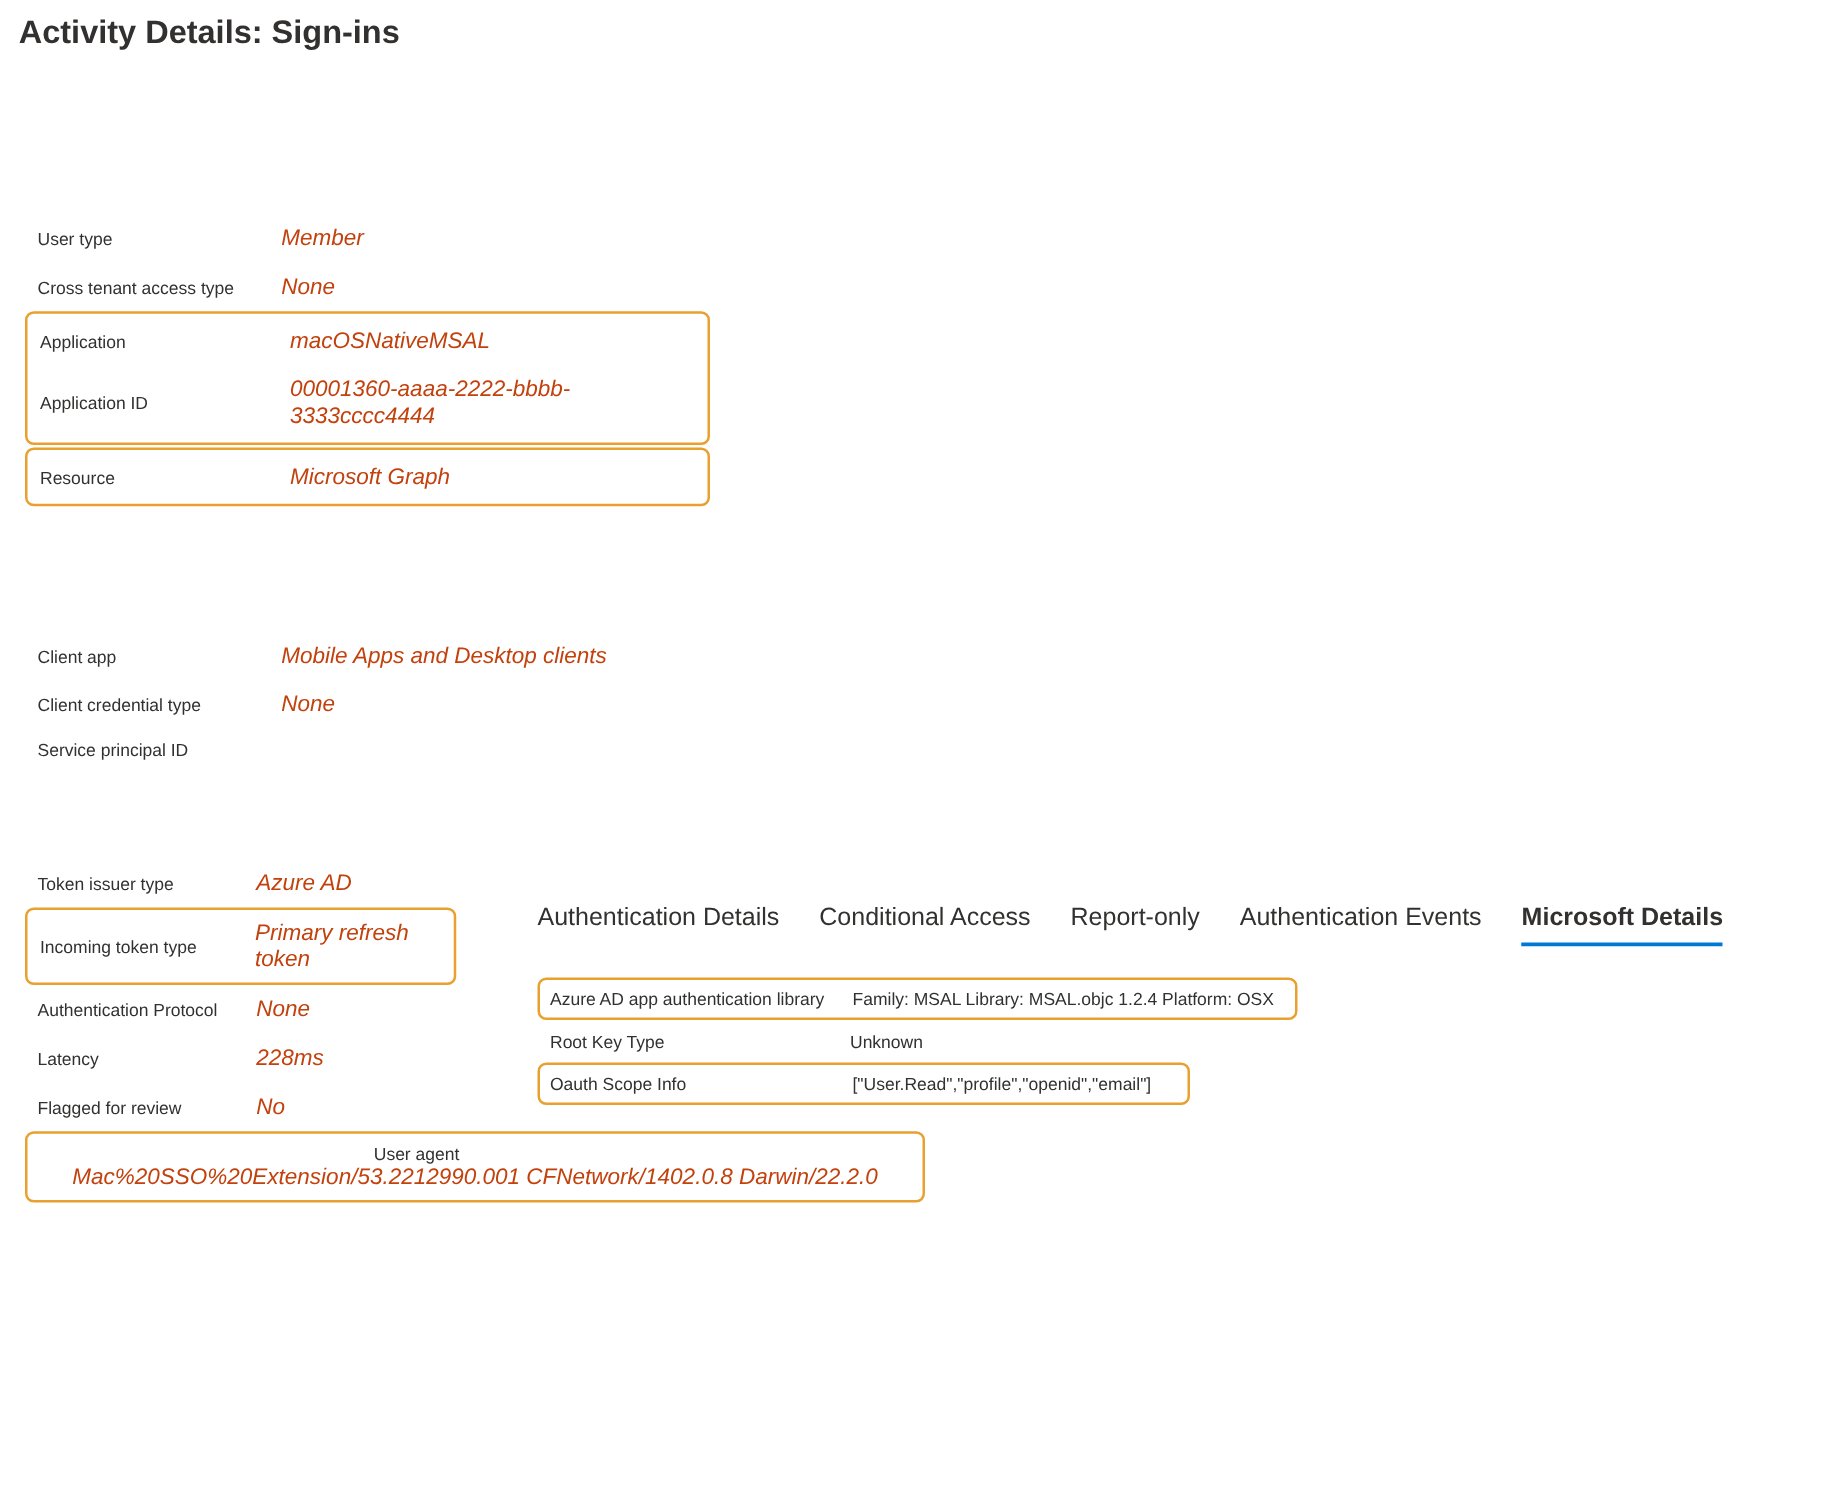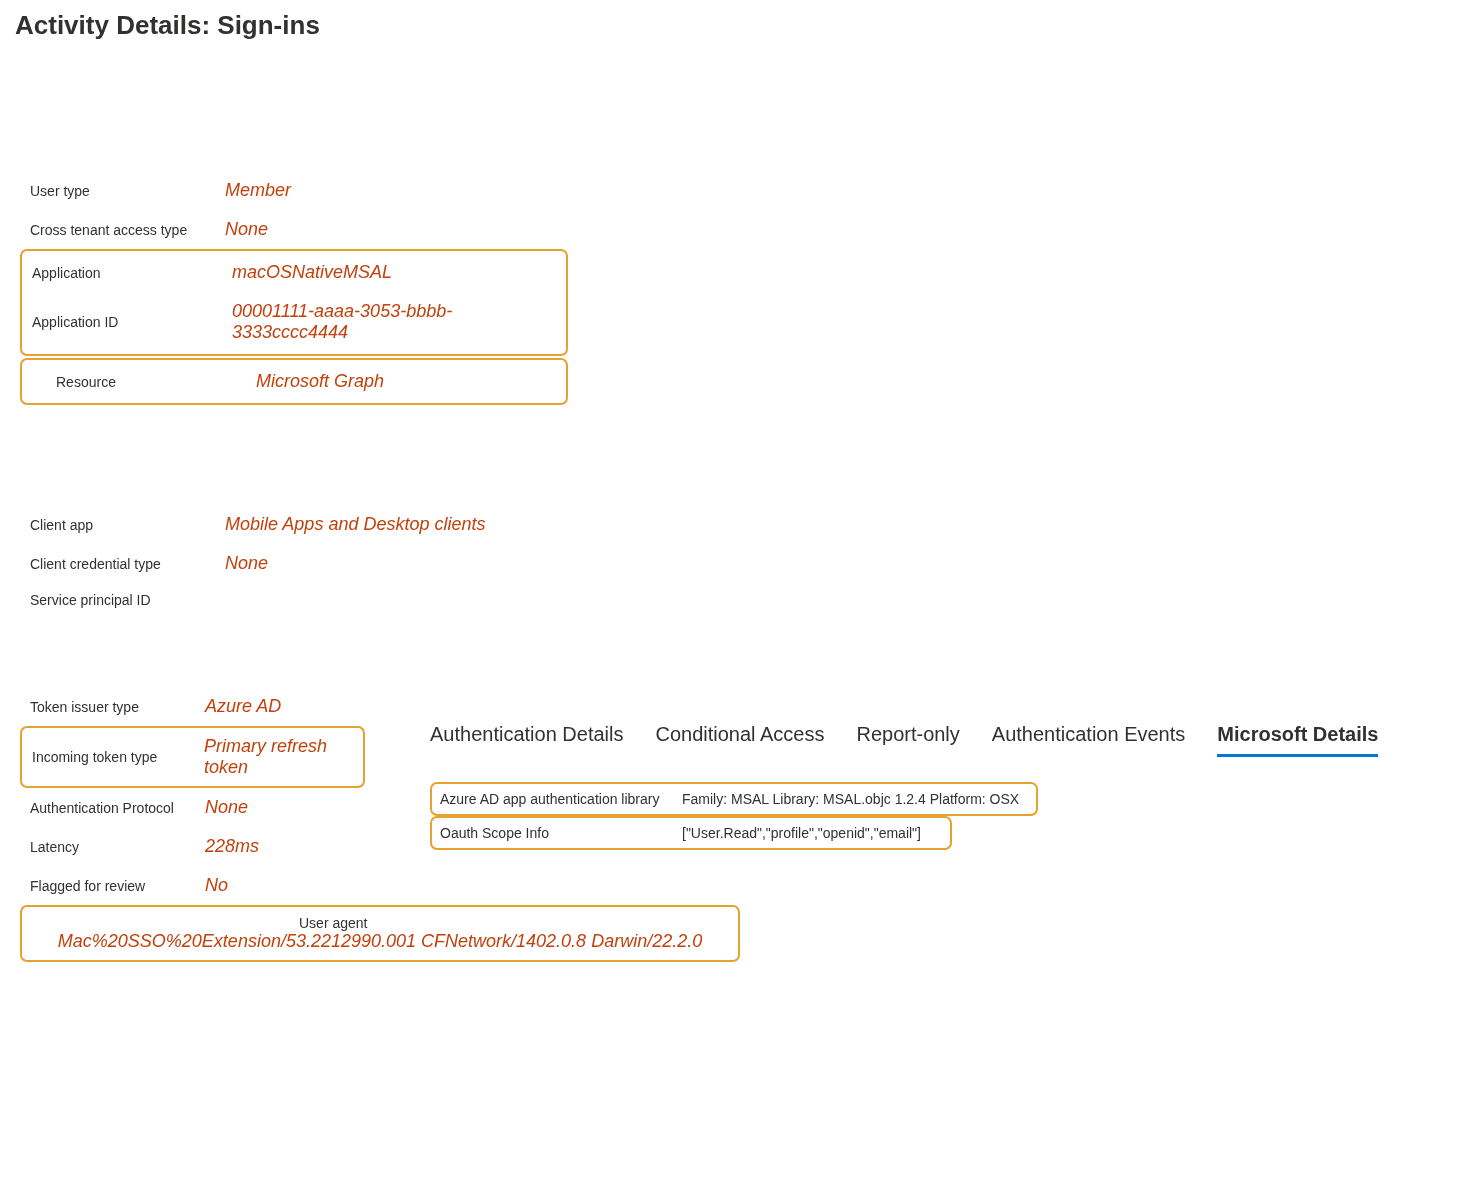--- a/index.html
+++ b/index.html
@@ -128,25 +128,25 @@
     <div class="detail-value">None</div>
   </div>
 
   <div class="highlight-box highlight-narrow">
     <div class="detail-row">
       <div class="detail-label" style="padding-left:10px;">Application</div>
       <div class="detail-value">macOSNativeMSAL</div>
     </div>
     <div class="detail-row">
       <div class="detail-label" style="padding-left:10px;">Application ID</div>
-      <div class="detail-value">00001111-aaaa-3053-bbbb-3333cccc4444</div>
-    </div>
-  </div>
-
-  <div class="highlight-box highlight-narrow" style="margin-top:2px;padding-left:24px;">
+      <div class="detail-value">00001360-aaaa-2222-bbbb-3333cccc4444</div>
+    </div>
+  </div>
+
+  <div class="highlight-box highlight-narrow" style="margin-top:2px;">
     <div class="detail-row">
       <div class="detail-label" style="padding-left:10px;">Resource</div>
       <div class="detail-value">Microsoft Graph</div>
     </div>
   </div>
 </div>
 
 <div class="section-gap"></div>
 
 <div>
@@ -207,20 +207,24 @@
       <div class="tab active">Microsoft Details</div>
     </div>
 
     <div class="highlight-box highlight-lib" style="margin-left:0;">
       <div class="right-detail-row" style="padding:5px 0;">
         <div class="right-detail-label">Azure AD app authentication library</div>
         <div class="right-detail-value">Family: MSAL Library: MSAL.objc 1.2.4 Platform: OSX</div>
       </div>
     </div>
 
+    <div class="right-detail-row">
+      <div class="right-detail-label" style="padding-left:10px;">Root Key Type</div>
+      <div class="right-detail-value">Unknown</div>
+    </div>
 
     <div class="highlight-box highlight-scope" style="margin-left:0;">
       <div class="right-detail-row" style="padding:5px 0;">
         <div class="right-detail-label">Oauth Scope Info</div>
         <div class="right-detail-value">["User.Read","profile","openid","email"]</div>
       </div>
     </div>
   </div>
 </div>
 

